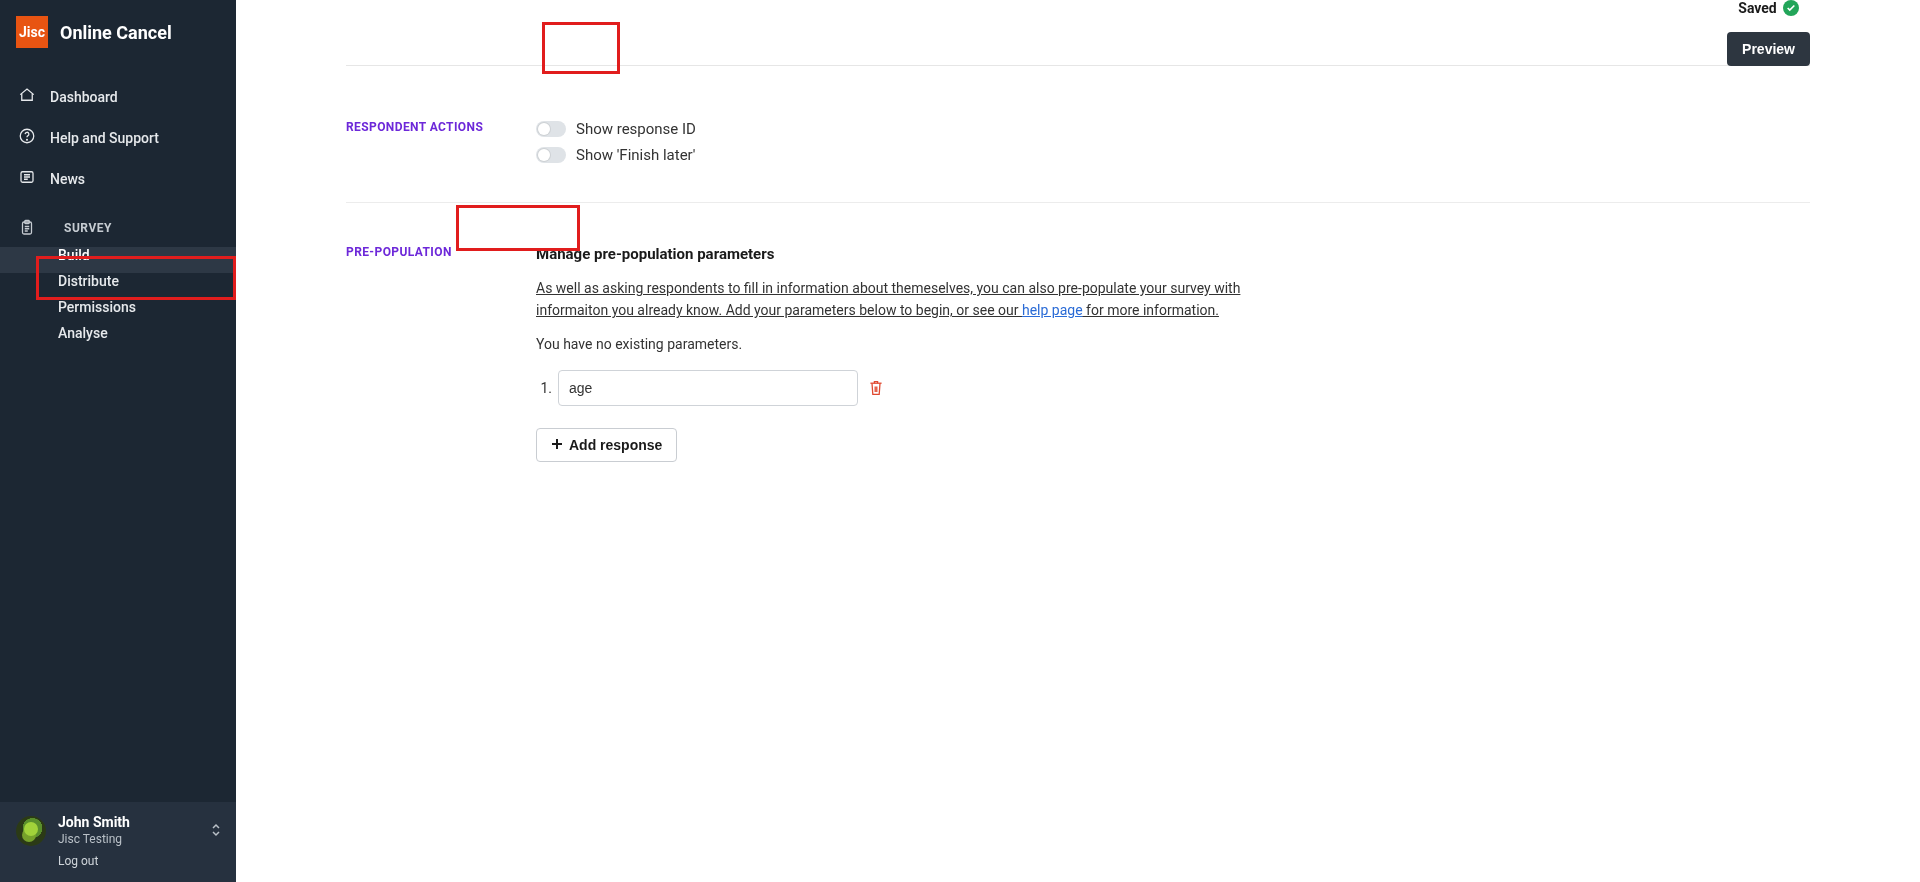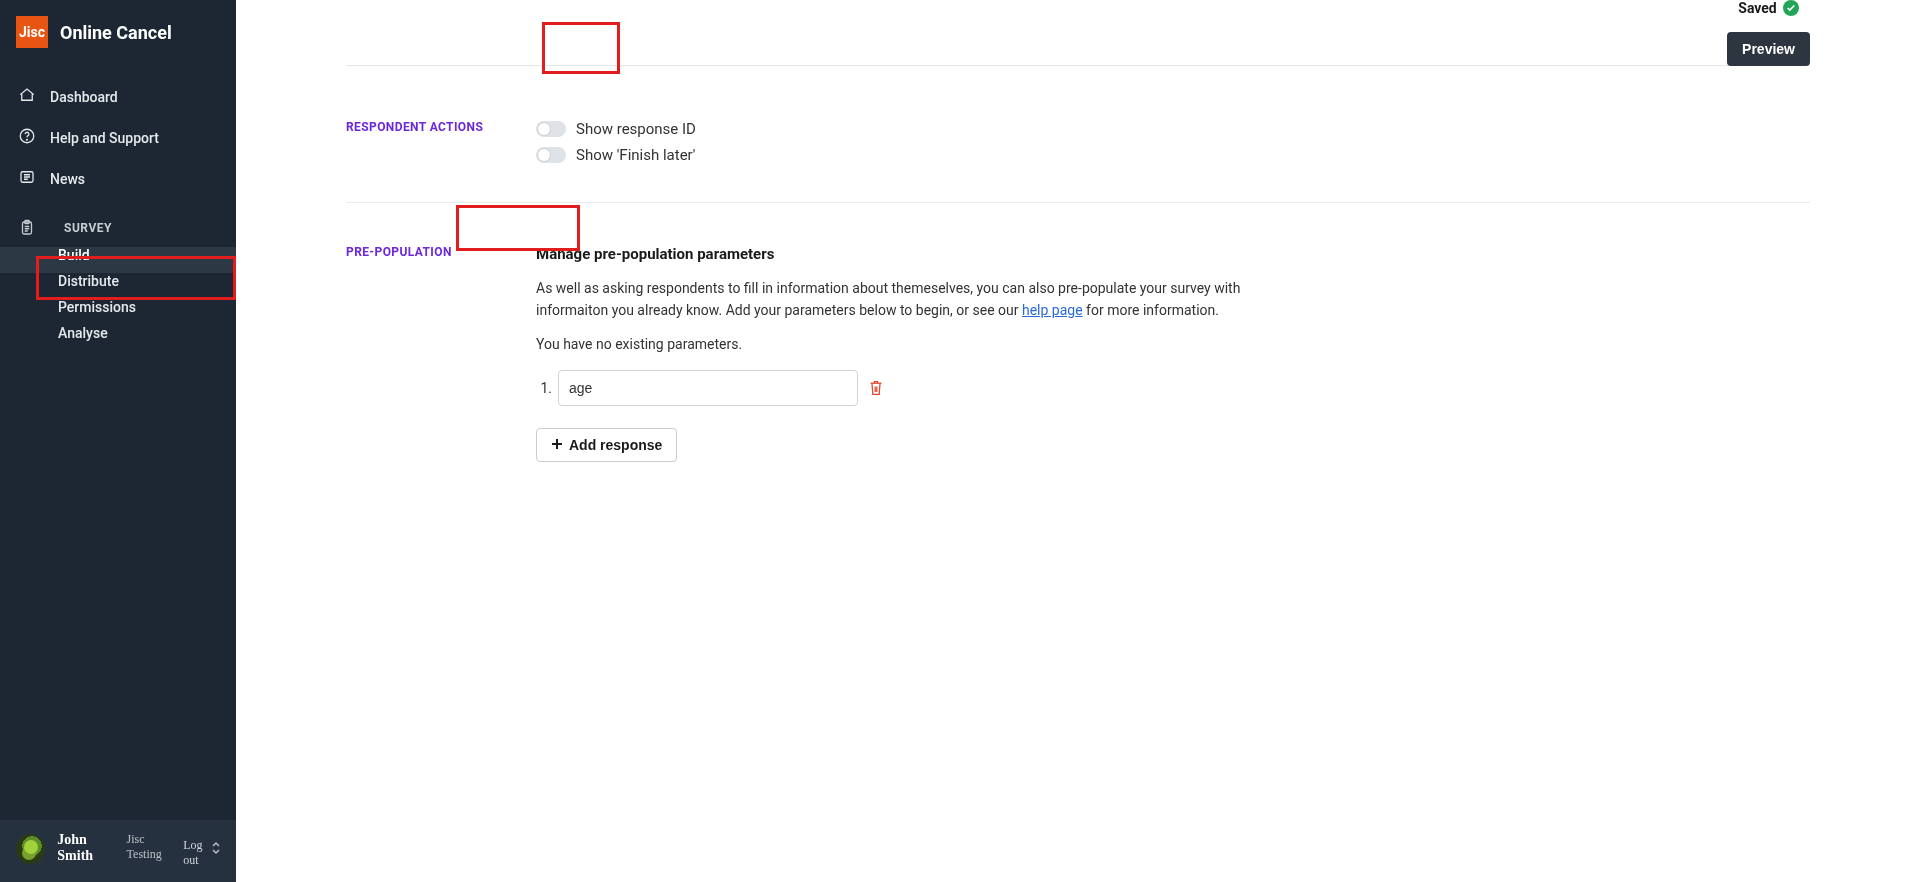--- a/index.html
+++ b/index.html
@@ -18,21 +18,21 @@
     .section-header { display: flex; align-items: center; gap: 28px; padding: 20px 18px 10px 18px; color: #c6ccd2; letter-spacing: 0.5px; font-size: 12px; font-weight: 700; }
     .section-header svg { width: 18px; height: 18px; stroke: #c6ccd2; fill: none; stroke-width: 1.7; }
     .sub-nav .sub-item { padding: 0 18px 10px 58px; font-size: 14px; font-weight: 500; cursor: pointer; }
     .sub-nav .sub-item.active { background: #2d3845; color: #fff; }
     .active-highlight { position: absolute; border: 3px solid #e11d1d; pointer-events: none; }
     .hl-build { left: 36px; top: 256px; width: 200px; height: 44px; }
     .spacer { flex: 1; }
     .user-block { background: #26313f; padding: 12px 16px 14px 16px; display: flex; align-items: flex-start; gap: 12px; position: relative; }
     .avatar { width: 30px; height: 30px; border-radius: 50%; background: radial-gradient(circle at 55% 40%, #5a8f2c 0 40%, #2b3a16 41% 100%); overflow: hidden; position: relative; margin-top: 2px; }
     .avatar::after { content: ""; position: absolute; left: 8px; top: 6px; width: 14px; height: 14px; background: #a1d23a; border-radius: 50%; box-shadow: -2px 6px 0 0 #76a12b; }
-    .user-meta { display: flex; flex-direction: row; gap: 2px; font-family: Liberation Serif, serif; }
+    .user-meta { display: flex; flex-direction: column; gap: 2px; }
     .user-name { font-weight: 700; font-size: 14px; color: #fff; }
     .user-org { font-size: 12px; color: #b9c0c7; }
     .user-logout { font-size: 12px; color: #cfd5da; margin-top: 6px; cursor: pointer; }
     .user-caret { position: absolute; right: 16px; top: 20px; width: 10px; color: #b9c0c7; }
     .user-caret svg { width: 12px; height: 16px; stroke: #b9c0c7; fill: none; stroke-width: 1.5; }
 
     
     .main { flex: 1; background: #fff; display: flex; flex-direction: column; position: relative; padding: 0 110px 0 110px; }
     .tabs-row { display: flex; align-items: center; border-bottom: 1px solid #e6e6e6; height: 66px; }
     .tabs { display: flex; gap: 0; }
@@ -49,21 +49,21 @@
     .btn-ghost { background: transparent; color: #1a1a1a; }
     .inner { padding-top: 40px; padding-bottom: 40px; }
     .section { display: grid; grid-template-columns: 190px 1fr; gap: 0; padding: 14px 0; }
     .section-label { color: #6d28d9; font-size: 12px; font-weight: 700; letter-spacing: 0.4px; }
     .toggles { display: flex; flex-direction: column; gap: 8px; }
     .toggle-row { display: flex; align-items: center; gap: 10px; font-size: 15px; color: #333; }
     .toggle { width: 30px; height: 16px; background: #dfe3e7; border-radius: 999px; position: relative; cursor: pointer; }
     .toggle::after { content: ""; position: absolute; left: 2px; top: 2px; width: 12px; height: 12px; background: #fff; border-radius: 50%; box-shadow: 0 0 0 1px rgba(0,0,0,0.08); }
     hr.divider { border: none; border-top: 1px solid #ececec; margin: 24px 0 28px 0; }
     .prepop-title { font-weight: 700; font-size: 15px; margin-bottom: 14px; }
-    .prepop-text { font-size: 14px; color: #333; line-height: 1.6; max-width: 720px; }
+    .prepop-text { font-size: 14px; color: #333; line-height: 1.6; max-width: 720px; text-decoration: underline; }
     .prepop-text a { color: #2a6bd6; text-decoration: underline; }
     .no-params { margin-top: 14px; font-size: 14px; color: #333; }
     .param-row { display: flex; align-items: center; gap: 10px; margin-top: 18px; }
     .param-index { font-size: 14px; color: #333; width: 16px; text-align: right; margin-right: -4px; }
     .param-input { width: 300px; height: 36px; border: 1px solid #cfd3d8; border-radius: 4px; padding: 0 10px; font-size: 14px; color: #333; }
     .trash { cursor: pointer; display: inline-flex; }
     .trash svg { width: 16px; height: 18px; stroke: #e0482f; fill: none; stroke-width: 1.6; }
     .add-row { margin-top: 22px; }
     .actions { display: flex; justify-content: flex-end; gap: 14px; margin-top: 22px; max-width: 720px; margin-left: 190px; }
     .plus-icon svg { width: 12px; height: 12px; stroke: #1a1a1a; fill: none; stroke-width: 2; }

